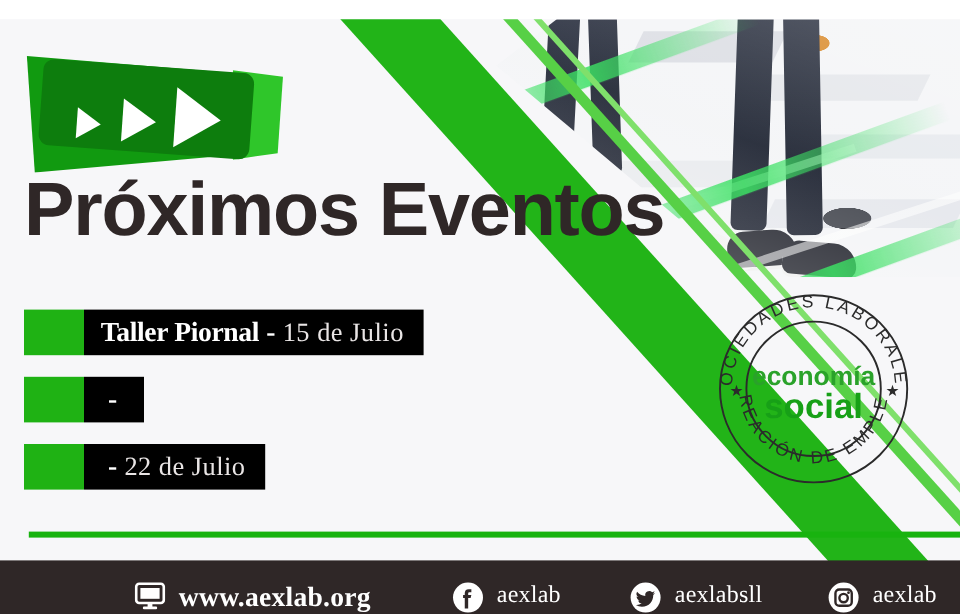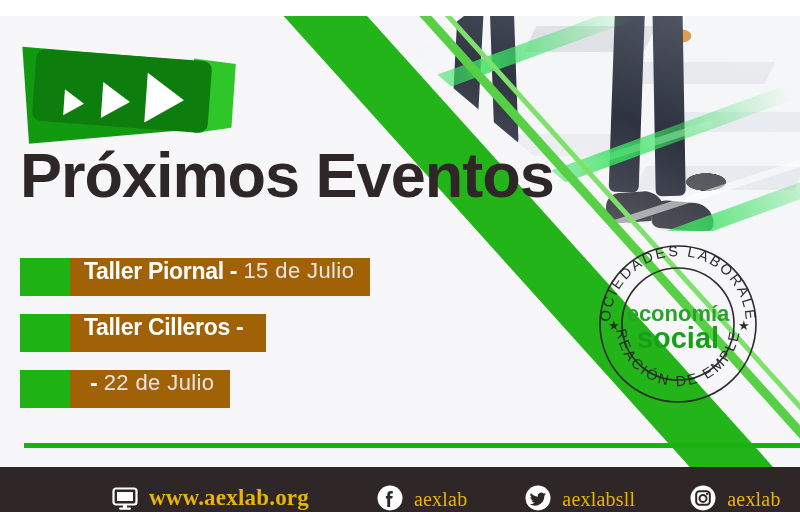--- a/index.html
+++ b/index.html
@@ -171,26 +171,27 @@
     height: 38px;
     margin-bottom: 18px;
   }
   .event-row:last-child { margin-bottom: 0; }
   .event-chip {
     width: 50px;
     background: #1fb214;
     flex: 0 0 50px;
   }
   .event-label {
-    background: #a16207;
+    background: #000000;
     color: #ffffff;
     display: flex;
-    align-items: flex-start;
+    align-items: center;
     padding: 0 16px 0 14px;
     white-space: nowrap;
+    font-family: Liberation Serif, serif;
   }
   .event-name {
     font-weight: bold;
     font-size: 23px;
     letter-spacing: -0.3px;
   }
   .event-sep {
     font-weight: bold;
     font-size: 23px;
     margin: 0 6px;
@@ -228,22 +229,22 @@
     left: 0;
     right: 0;
     top: 451px;
     height: 61px;
     background: #2f2727;
     display: flex;
     align-items: center;
   }
   .f-item {
     display: flex;
-    align-items: flex-end;
-    color: #eab308;
+    align-items: flex-start;
+    color: #ffffff;
   }
   .f-item.web { margin-left: 112px; }
   .f-item.fb  { margin-left: 68px; }
   .f-item.tw  { margin-left: 58px; }
   .f-item.ig  { margin-left: 55px; }
   .f-text {
     font-family: "Liberation Serif", serif;
     font-weight: bold;
     font-size: 21px;
     margin-left: 11px;
@@ -306,21 +307,20 @@
       <div class="event-label">
         <span class="event-name">Taller Piornal</span>
         <span class="event-sep">-</span>
         <span class="event-date">15 de Julio</span>
       </div>
     </div>
 
     <div class="event-row">
       <div class="event-chip"></div>
       <div class="event-label">
-        <span class="event-name">Taller Cilleros</span>
         <span class="event-sep">-</span>
       </div>
     </div>
 
     <div class="event-row">
       <div class="event-chip"></div>
       <div class="event-label">
         <span class="event-sep">-</span>
         <span class="event-date">22 de Julio</span>
       </div>

